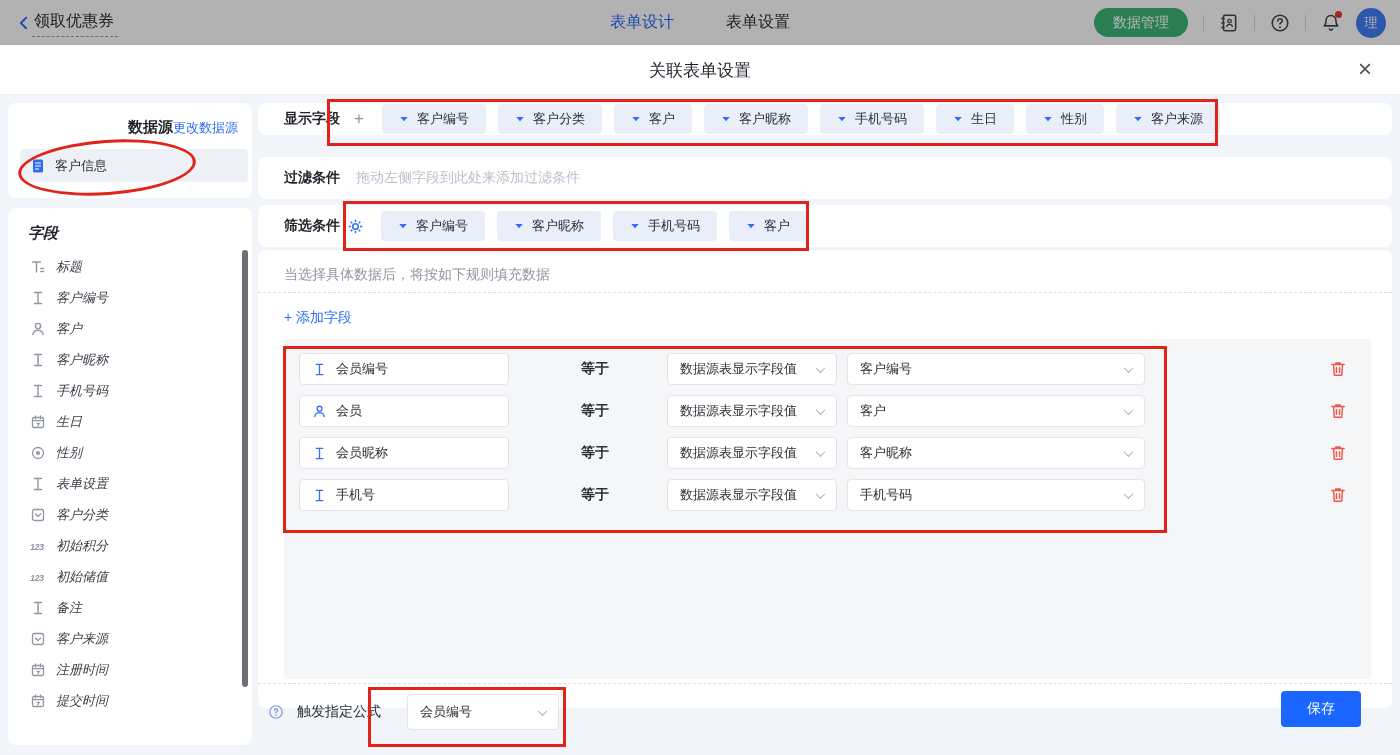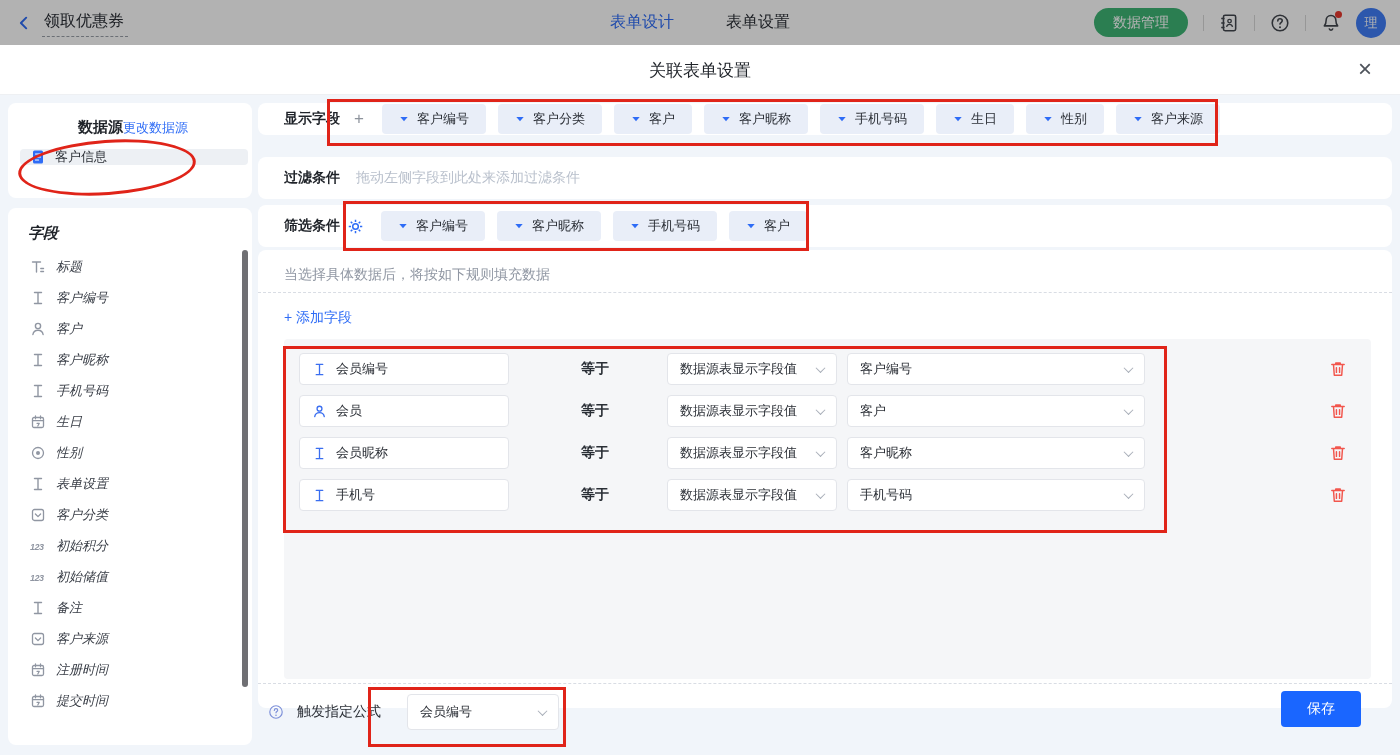--- a/index.html
+++ b/index.html
@@ -8,21 +8,21 @@
     font-family:"Liberation Sans","DejaVu Sans",sans-serif;
     position:relative; background:#f1f5fa; overflow:hidden; color:#333;
   }
   svg { display:block; }
 
   
   .topbar { position:absolute; left:0; top:0; width:1400px; height:45px; background:#fff; }
   .topbar-inner { position:relative; width:100%; height:100%; display:flex; align-items:center; }
   .dim { position:absolute; left:0; top:0; width:1400px; height:45px; background:rgba(0,0,0,.30); z-index:5; pointer-events:none; }
   .back-btn { margin-left:16px; color:#2e6cf6; cursor:pointer; }
-  .form-name { margin-left:10px; font-size:16px; color:#2b2f36; padding:2px 4px 4px 2px; border-bottom:1px dashed #9aa0a8; }
+  .form-name { font-size:16px; color:#2b2f36; padding:2px 4px 4px 2px; border-bottom:1px dashed #9aa0a8; }
   .topbar-tabs { position:absolute; left:0; right:0; top:0; height:45px; display:flex; justify-content:center; align-items:center; gap:52px; }
   .tab { font-size:16px; color:#2b2f36; cursor:pointer; }
   .tab-active { color:#2e6cf6; }
   .topbar-right { position:absolute; right:14px; top:0; height:45px; display:flex; align-items:center; gap:15px; }
   .pill-btn { height:29px; padding:0 19px; border-radius:15px; background:#3eb575; color:#fff; font-size:14px; display:flex; align-items:center; cursor:pointer; }
   .tb-sep { width:1px; height:16px; background:#d8d8d8; }
   .tb-icon { width:20px; height:20px; color:#43474e; position:relative; cursor:pointer; }
   .badge-dot { position:absolute; right:-1px; top:-2px; width:7px; height:7px; border-radius:50%; background:#e8392e; }
   .avatar { width:30px; height:30px; border-radius:50%; background:#3f7df6; color:#fff; font-size:13px; display:flex; align-items:center; justify-content:center; cursor:pointer; }
 
@@ -30,24 +30,24 @@
   .modal-header { position:absolute; left:0; top:45px; width:1400px; height:50px; background:#fff; border-bottom:1px solid #eef0f3; }
   .modal-title { position:absolute; left:0; right:0; top:0; height:50px; display:flex; align-items:center; justify-content:center; font-size:17px; color:#1f2329; font-weight:500; }
   .modal-close { position:absolute; right:28px; top:12px; font-size:24px; line-height:24px; color:#4e5archive; color:#4e535b; cursor:pointer; }
 
   
   .modal-body { position:absolute; left:0; top:95px; width:1400px; height:660px; background:#f1f5fa; }
   .card { position:absolute; background:#fff; border-radius:8px; }
 
   
   .ds-card { left:8px; top:8px; width:244px; height:95px; }
-  .ds-head { display:flex; justify-content:center; align-items:center; padding:15px 14px 0 20px; }
+  .ds-head { display:flex; justify-content:flex-end; align-items:center; padding:15px 14px 0 20px; }
   .ds-title,.fields-title { font-size:15px; font-weight:bold; color:#1f2329; }
   .ds-change { font-size:13px; color:#2e6cf6; cursor:pointer; }
-  .ds-item { margin:12px 4px 0 12px; height:16px; border-radius:4px; background:#edf0f4; display:flex; align-items:center; gap:9px; padding:8px 10px; font-size:13px; color:#2b2f36; cursor:pointer; }
+  .ds-item { margin:12px 4px 0 12px; height:33px; border-radius:4px; background:#edf0f4; display:flex; align-items:center; gap:9px; padding:8px 10px; font-size:13px; color:#2b2f36; cursor:pointer; }
   .ds-item .icon16 { color:#2e6cf6; }
   .fields-card { left:8px; top:113px; width:244px; height:537px;font-style:italic; }
   .fields-head { padding:16px 20px 8px 20px; }
   .frow { height:31px; display:flex; align-items:center; gap:10px; padding-left:22px; font-size:13px; color:#383d46; cursor:grab; }
   .frow .icon16 { color:#9096a2; flex:0 0 auto; }
   .icon16 { width:16px; height:16px; }
   .n123 { font-size:9px; font-weight:bold; color:currentColor; letter-spacing:-.5px; font-family:"Liberation Sans",sans-serif; }
   .v-scroll { position:absolute; right:4px; top:42px; width:6px; height:437px; border-radius:3px; background:#6f6f73; cursor:pointer; }
 
   

